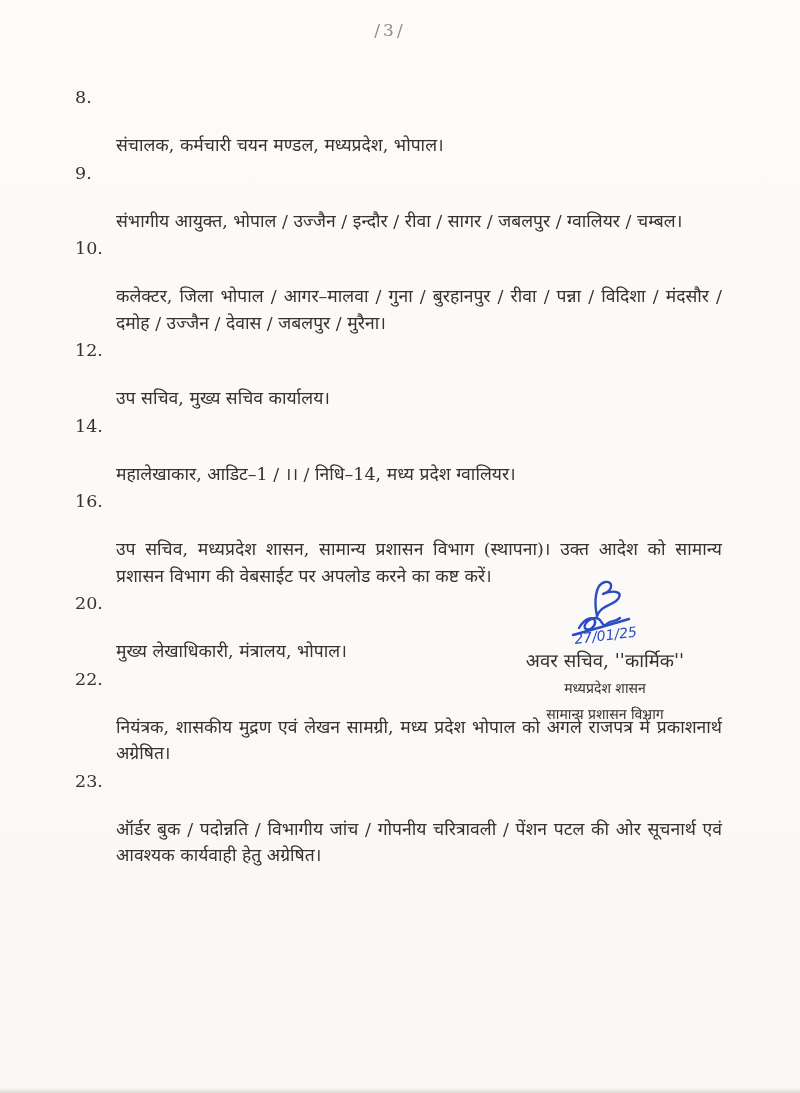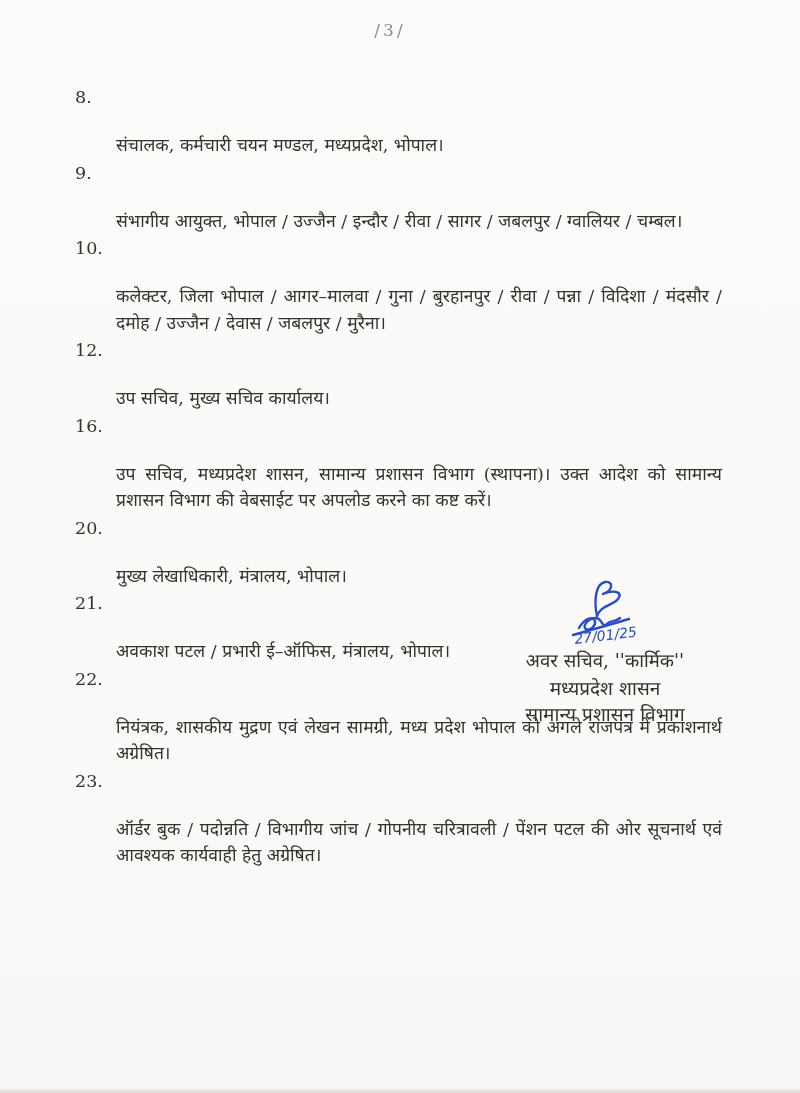--- a/index.html
+++ b/index.html
@@ -51,21 +51,21 @@
     top: 576px;
     left: 440px;
     width: 330px;
     text-align: center;
   }
   .sig-svg {
     display: block;
     margin: 0 auto 0 auto;
   }
   .sig-line {
-    font-size: 19px;
+    font-size: 14px;
     line-height: 26.5px;
     color: #34312c;
   }
   .sig-line.first { font-size: 18.5px; }
   .scan-edge {
     position: absolute;
     left: 0;
     right: 0;
     bottom: 0;
     height: 5px;
@@ -90,30 +90,30 @@
     </div>
     <div class="row">
       <div class="num">10.</div>
       <div class="txt">कलेक्टर, जिला भोपाल / आगर–मालवा / गुना / बुरहानपुर / रीवा / पन्ना / विदिशा / मंदसौर / दमोह / उज्जैन / देवास / जबलपुर / मुरैना।</div>
     </div>
     <div class="row">
       <div class="num">12.</div>
       <div class="txt">उप सचिव, मुख्य सचिव कार्यालय।</div>
     </div>
     <div class="row">
+      <div class="num">14.</div>
+      <div class="txt">महालेखाकार, आडिट–1 / ।। / निधि–14, मध्य प्रदेश ग्वालियर।</div>
+    </div>
+    <div class="row">
       <div class="num">16.</div>
       <div class="txt">उप सचिव, मध्यप्रदेश शासन, सामान्य प्रशासन विभाग (स्थापना)। उक्त आदेश को सामान्य प्रशासन विभाग की वेबसाईट पर अपलोड करने का कष्ट करें।</div>
     </div>
     <div class="row">
       <div class="num">20.</div>
       <div class="txt">मुख्य लेखाधिकारी, मंत्रालय, भोपाल।</div>
-    </div>
-    <div class="row">
-      <div class="num">21.</div>
-      <div class="txt">अवकाश पटल / प्रभारी ई–ऑफिस, मंत्रालय, भोपाल।</div>
     </div>
     <div class="row">
       <div class="num">22.</div>
       <div class="txt">नियंत्रक, शासकीय मुद्रण एवं लेखन सामग्री, मध्य प्रदेश भोपाल को अगले राजपत्र में प्रकाशनार्थ अग्रेषित।</div>
     </div>
     <div class="row">
       <div class="num">23.</div>
       <div class="txt">ऑर्डर बुक / पदोन्नति / विभागीय जांच / गोपनीय चरित्रावली / पेंशन पटल की ओर सूचनार्थ एवं आवश्यक कार्यवाही हेतु अग्रेषित।</div>
     </div>
   </div>

